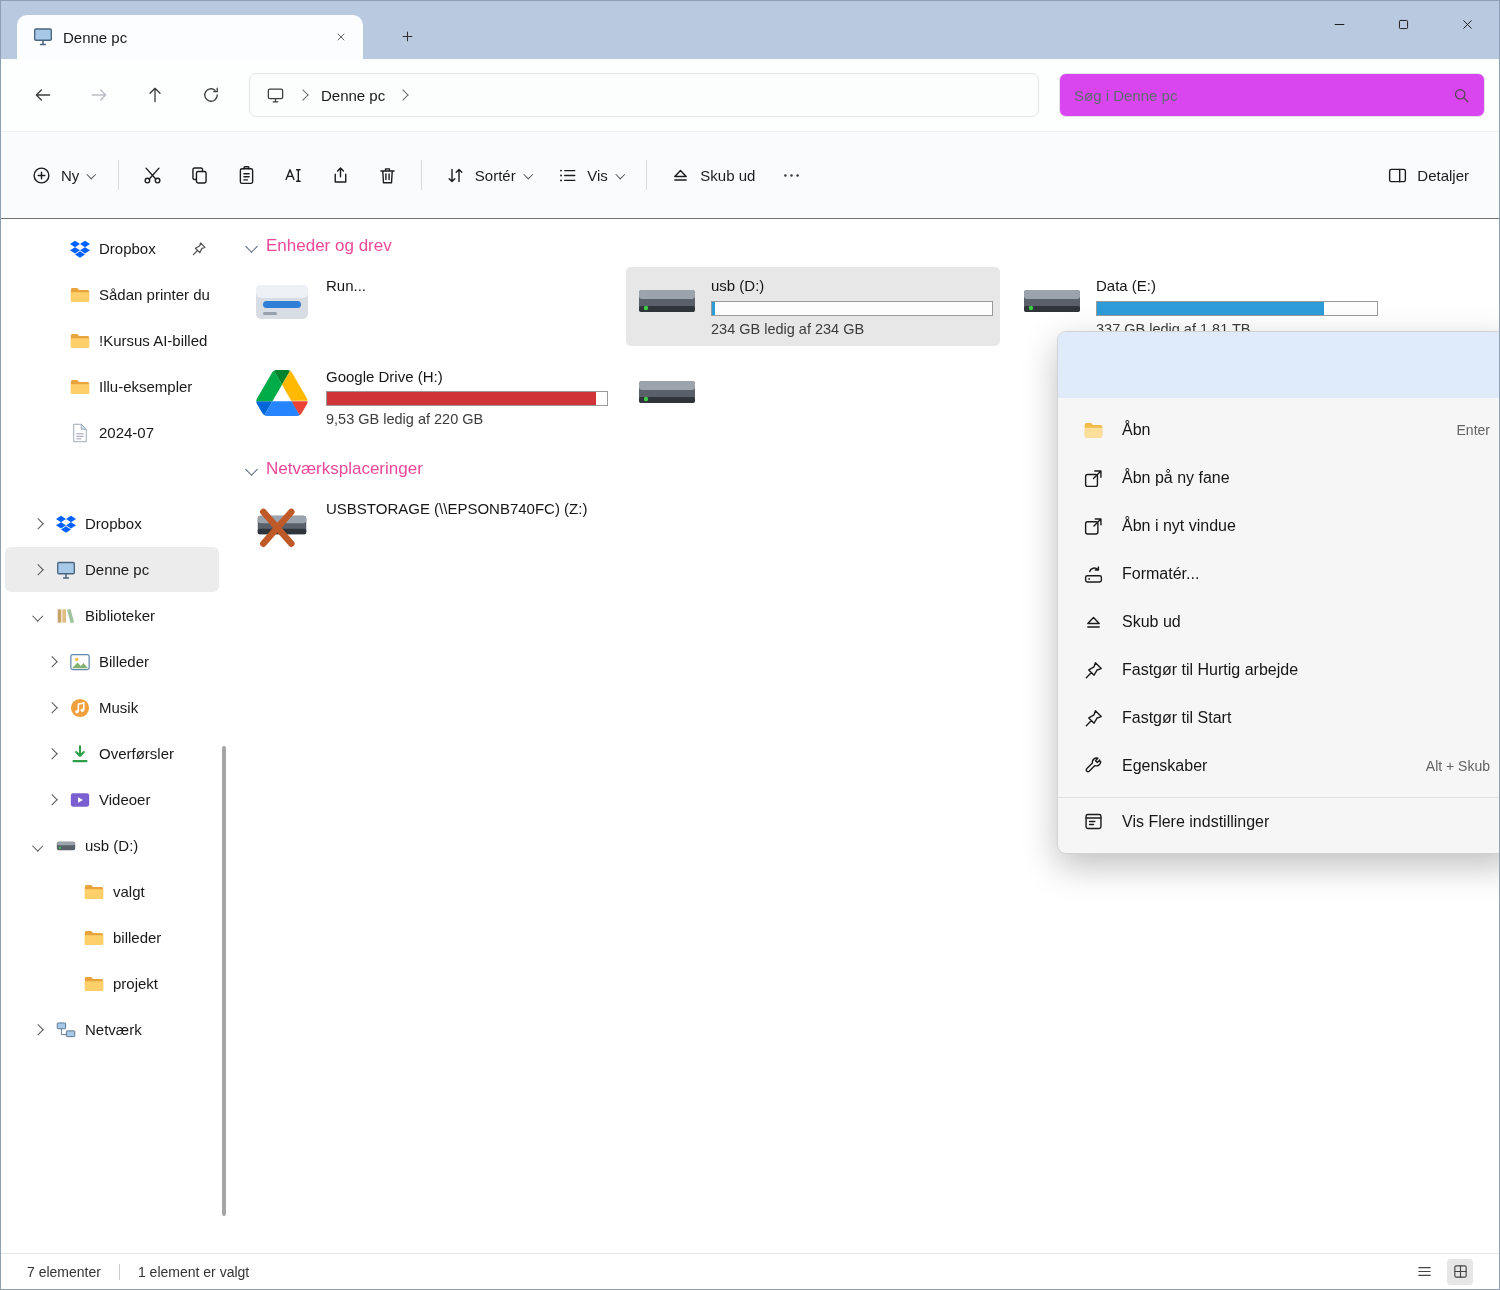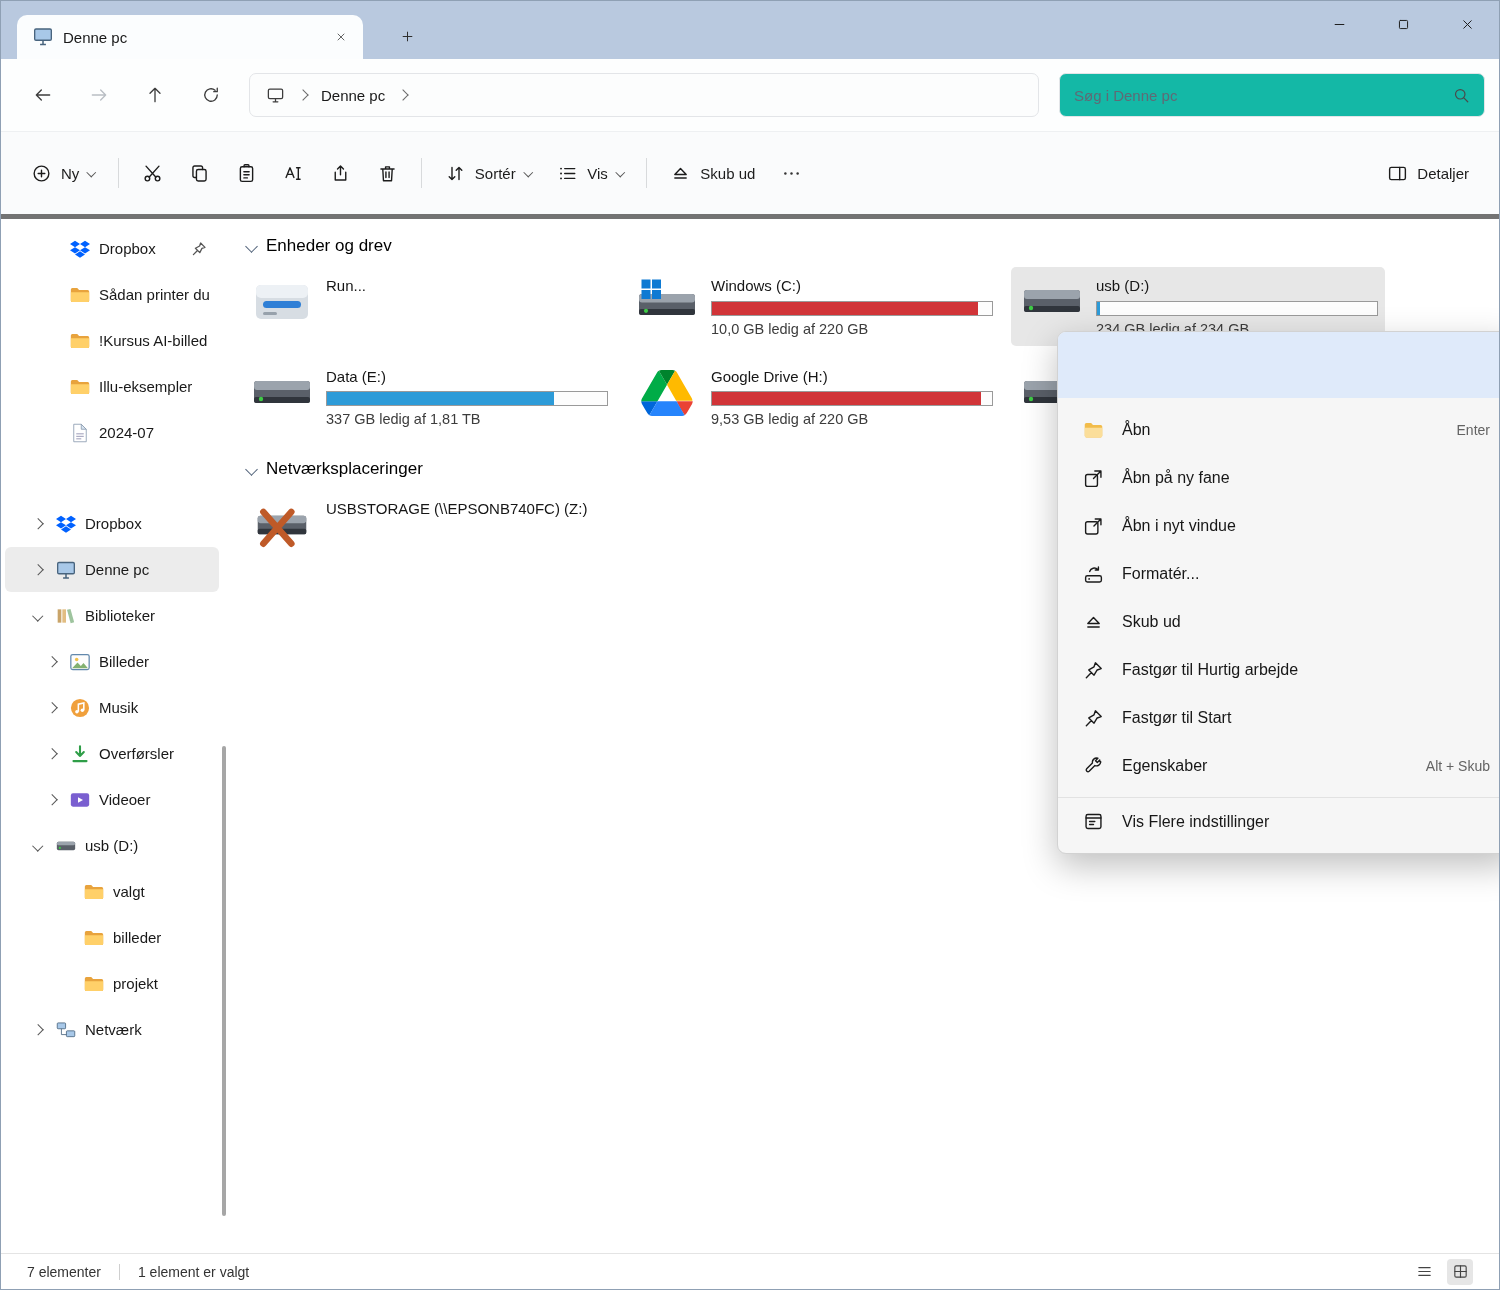--- a/index.html
+++ b/index.html
@@ -31,28 +31,28 @@
   .nav-btn.disabled{color:#b9bec4}
   .addressbar{flex:0 0 790px;height:44px;margin-left:10px;background:#fcfdfd;border:1px solid #e3e5e8;border-radius:7px;display:flex;align-items:center;gap:14px;padding:0 16px;color:#222}
   .addr-ic{color:#3d3d3d}
   .addr-ic svg{width:19px;height:19px}
   .crumb{font-size:15px;color:#191919}
   .chev{width:8px;height:8px;display:inline-block;border-right:1.6px solid currentColor;border-bottom:1.6px solid currentColor;flex:0 0 auto}
   .chev-right{transform:rotate(-45deg)}
   .chev-down{transform:rotate(45deg)}
   .chev-none{visibility:hidden}
   .addressbar .chev{color:#6a6a6a}
-  .searchbox{margin-left:20px;flex:1;height:44px;background:#14b8a6;border:1px solid #e3e5e8;border-radius:7px;display:flex;align-items:center;padding:0 14px;gap:10px}
+  .searchbox{margin-left:20px;flex:1;height:44px;background:#d946ef;border:1px solid #e3e5e8;border-radius:7px;display:flex;align-items:center;padding:0 14px;gap:10px}
   .searchbox input{border:0;outline:0;background:transparent;flex:1;font-size:15px;color:#333;font-family:inherit}
   .searchbox input::placeholder{color:#5f6a75;opacity:1}
   .search-ic{color:#4a4a4a}
   .search-ic svg{width:18px;height:18px}
 
   
-  .toolbar{height:88px;display:flex;align-items:center;gap:2px;padding:0 18px;background:#fafbfc;border-top:1px solid #eef0f2;border-bottom:5px solid #737373}
+  .toolbar{height:88px;display:flex;align-items:center;gap:2px;padding:0 18px;background:#fafbfc;border-top:1px solid #eef0f2;border-bottom:1px solid #737373}
   .tb-btn{height:48px;border-radius:6px;display:flex;align-items:center;gap:9px;padding:0 12px;color:#1c1c1c;font-size:15px;flex:0 0 auto;background:transparent;border:0;font-family:inherit}
   .tb-btn svg{width:21px;height:21px}
   .tb-btn .chev{width:6.5px;height:6.5px;color:#555;margin-top:-2px}
   .tb-sep{width:1px;height:30px;background:#d8dadc;margin:0 9px;flex:0 0 auto}
   .tb-right{margin-left:auto}
 
   
   .app-body{position:absolute;top:218px;left:0;right:0;bottom:36px;display:flex}
   .sidebar{width:226px;flex:0 0 auto;position:relative;padding-top:6px;overflow:hidden}
   .side-item{height:45px;margin:1px 8px 1px 4px;border-radius:6px;display:flex;align-items:center;gap:8px;font-size:15px;color:#191919;padding-left:24px}
@@ -63,21 +63,21 @@
   .side-chev-slot{width:18px;display:flex;align-items:center;justify-content:center;flex:0 0 auto}
   .side-item .chev{width:7.5px;height:7.5px;color:#565656}
   .side-item .ic{width:22px;height:22px;flex:0 0 auto;display:flex;align-items:center;justify-content:center}
   .side-item .ic svg{width:20px;height:20px}
   .side-label{white-space:nowrap;overflow:hidden;flex:1}
   .side-item .pin{margin-left:auto;margin-right:12px;color:#555;flex:0 0 auto}
   .side-item .pin svg{width:16px;height:16px}
   .sb-thumb{position:absolute;right:1px;top:527px;width:4px;height:470px;background:#a6a6a6;border-radius:2px;z-index:5}
 
   .content{flex:1;padding:12px 0 0 14px;position:relative}
-  .section-header{display:flex;align-items:center;gap:10px;height:30px;color:#000000;padding-left:6px}
+  .section-header{display:flex;align-items:center;gap:10px;height:30px;color:#ec4899;padding-left:6px}
   .section-title{font-size:17px}
   .hdr-chev{width:9px;height:9px;color:#4f6078}
   .drive-grid{display:grid;grid-template-columns:repeat(3,385px);margin:6px 0 18px 0;row-gap:12px}
   .tile{display:flex;gap:15px;padding:9px 12px;border-radius:5px;align-items:flex-start;width:374px}
   .tile.sel{background:#e7e7e7}
   .tile-icon{width:58px;flex:0 0 auto;display:flex;justify-content:center;padding-top:3px}
   .tile-icon svg{width:56px;height:46px}
   .tile-info{min-width:0}
   .tile-name{font-size:15px;color:#161616;margin-bottom:5px;line-height:1.3;max-width:285px}
   .tile-bar{width:282px;height:15px;background:#fdfdfd;border:1px solid #9a9a9a;margin-bottom:5px}
@@ -540,43 +540,20 @@
                 <rect x="2" y="6" width="52" height="13" rx="5" fill="#edf1f5"></rect>
                 <rect x="9" y="22" width="38" height="7" rx="3.5" fill="#2f7fd6"></rect>
                 <rect x="9" y="33" width="14" height="3" rx="1.5" fill="#97a1ab"></rect>
               </svg>
             </div>
             <div class="tile-info">
               <div class="tile-name">Run...</div>
 
             </div>
           </div>
-          <div class="tile">
-            <div class="tile-icon">
-              <svg viewBox="0 0 56 46">
-                <rect x="0" y="15" width="56" height="21" rx="3" fill="#5a6069"></rect>
-                <rect x="0" y="15" width="56" height="8.5" rx="3" fill="#9ba3ac"></rect>
-                <rect x="0" y="30" width="56" height="6" rx="2" fill="#30353c"></rect>
-                <circle cx="7" cy="31.8" r="2.1" fill="#3ecb45"></circle>
-                <g fill="#0e7ad3">
-                  <rect x="2.5" y="0.5" width="9" height="9"></rect>
-                  <rect x="13" y="0.5" width="9" height="9"></rect>
-                  <rect x="2.5" y="11" width="9" height="9"></rect>
-                  <rect x="13" y="11" width="9" height="9"></rect>
-                </g>
-              </svg>
-            </div>
-            <div class="tile-info">
-              <div class="tile-name">Windows (C:)</div>
-              <div class="tile-bar">
-                <div class="tile-fill" style="width: 95%; background: rgb(209, 52, 56);"></div>
-              </div>
-              <div class="tile-free">10,0 GB ledig af 220 GB</div>
-            </div>
-          </div>
           <div class="tile sel">
             <div class="tile-icon">
               <svg viewBox="0 0 56 46">
                 <rect x="0" y="11" width="56" height="22" rx="3" fill="#5a6069"></rect>
                 <rect x="0" y="11" width="56" height="9" rx="3" fill="#9ba3ac"></rect>
                 <rect x="0" y="27" width="56" height="6" rx="2" fill="#30353c"></rect>
                 <circle cx="7" cy="29" r="2.2" fill="#3ecb45"></circle>
               </svg>
             </div>
             <div class="tile-info">

